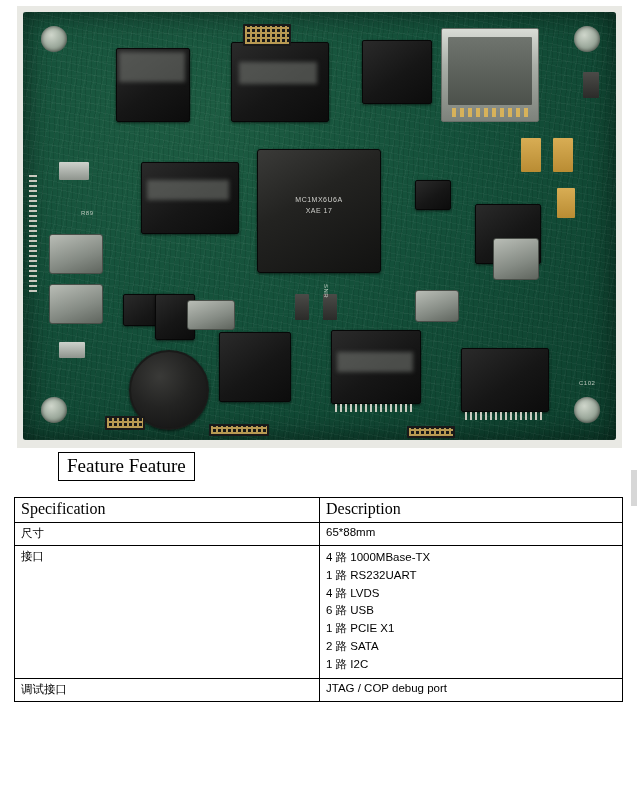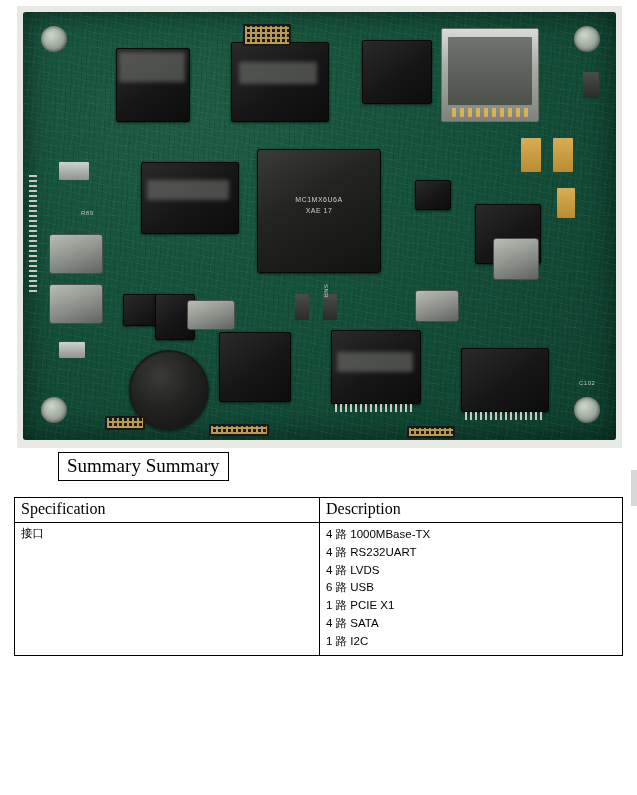--- a/index.html
+++ b/index.html
@@ -287,42 +287,50 @@
     <div class="cap silver" style="left:36px; top:330px; width:26px; height:16px;"></div>
     <div class="cap dark" style="left:272px; top:282px; width:14px; height:26px;"></div>
     <div class="cap dark" style="left:300px; top:282px; width:14px; height:26px;"></div>
 
     <div class="textv" style="left:300px; top:272px;">SNR</div>
     <div class="texth" style="left:58px; top:198px;">R89</div>
     <div class="texth" style="left:556px; top:368px;">C102</div>
   </div>
 </div>
 
-<div class="feature-heading">Summary Summary</div>
+<div class="feature-heading">Feature Feature</div>
 
 <table class="spec-table">
   <colgroup>
     <col class="col-spec">
     <col class="col-desc">
   </colgroup>
   <thead>
     <tr>
       <th>Specification</th>
       <th>Description</th>
     </tr>
   </thead>
   <tbody>
     <tr>
+      <td>尺寸</td>
+      <td>65*88mm</td>
+    </tr>
+    <tr>
       <td>接口</td>
       <td class="multi-line cell-pad-lines">
         <div>4 路 1000MBase-TX</div>
-        <div>4 路 RS232UART</div>
+        <div>1 路 RS232UART</div>
         <div>4 路 LVDS</div>
         <div>6 路 USB</div>
         <div>1 路 PCIE X1</div>
-        <div>4 路 SATA</div>
+        <div>2 路 SATA</div>
         <div>1 路 I2C</div>
       </td>
     </tr>
+    <tr>
+      <td>调试接口</td>
+      <td>JTAG / COP debug port</td>
+    </tr>
   </tbody>
 </table>
 
 <div class="edge-mark" style="top:470px; width:6px; height:36px;"></div>
 
 </body></html>

